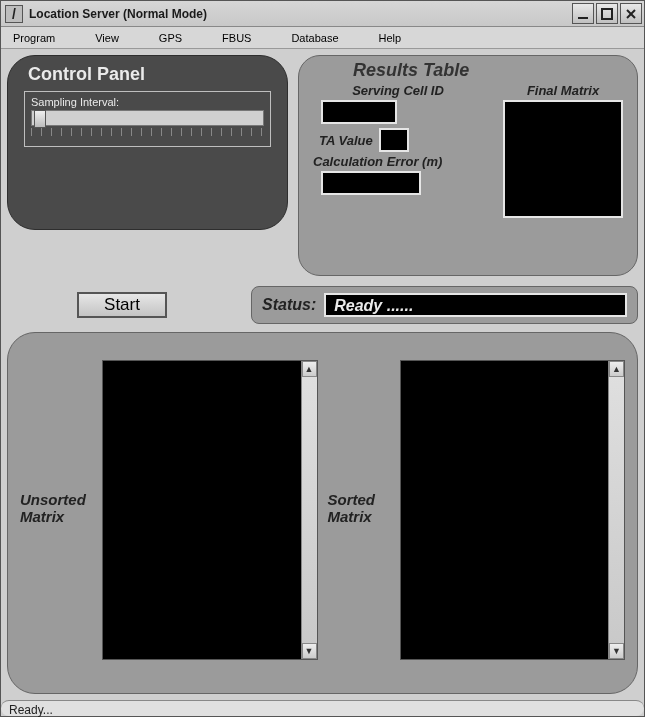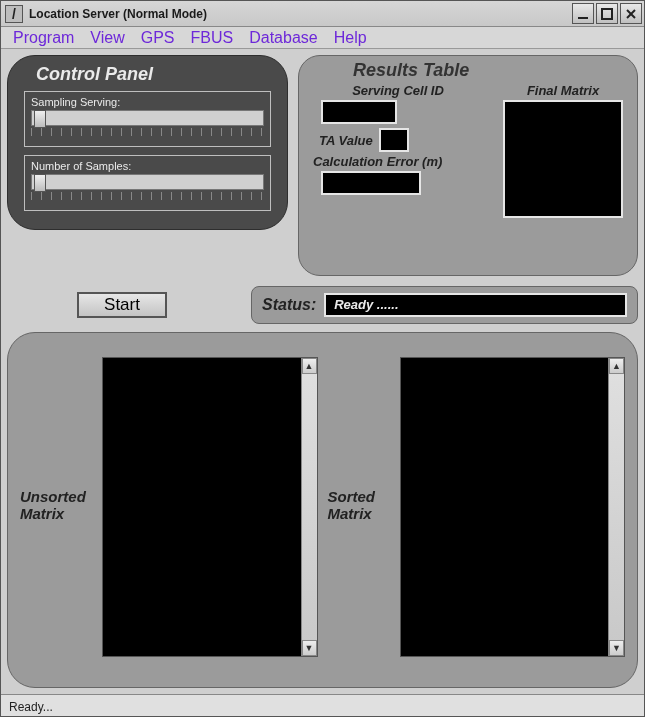--- a/index.html
+++ b/index.html
@@ -55,23 +55,24 @@
   }
   .wbtn svg { display:block; }
   
   .menubar {
     height: 22px;
     background: #d7d7d7;
     display: flex;
     align-items: center;
     padding: 0 4px;
     font-family: Tahoma, sans-serif;
-    font-size: 16px;
-    color: #6d28d9;
+    font-size: 11px;
+    color: #000000;
     border-bottom: 1px solid #999;
+    gap: 24px;
   }
   .menuitem { padding: 2px 8px; cursor: default; }
   
   .client {
     flex: 1;
     padding: 6px;
     display: flex;
     flex-direction: column;
   }
   .panel-round {
@@ -87,25 +88,24 @@
   .control-panel {
     background: #4a4a4a;
     border-radius: 28px;
     border: 1px solid #2e2e2e;
     width: 290px;
     height: 175px;
     padding: 8px 16px 16px 16px;
     color: #e8e8e8;
   }
   .cp-title {
-    font-style: italic;
     font-weight: bold;
     color: #eaeaea;
     font-size: 18px;
-    margin-left: 12px;
+    margin-left: 4px;
     margin-bottom: 6px;
   }
   .slider-group {
     border: 1px solid #bfbfbf;
     padding: 4px 6px 10px 6px;
     margin-bottom: 8px;
   }
   .slider-label {
     font-family: Tahoma, sans-serif;
     font-size: 11px;
@@ -188,21 +188,21 @@
   .status-label {
     font-style: italic; font-weight: bold;
     color: #222; font-size: 16px;
   }
   .status-box {
     flex: 1; height: 24px;
     background: #000;
     border: 2px solid #e6e6e6;
     color: #eaeaea;
     font-style: italic; font-weight: bold;
-    font-size: 13px;
+    font-size: 16px;
     padding: 2px 8px;
   }
   .bottom-panel {
     margin-top: 8px;
     flex: 1;
     border-radius: 28px;
     padding: 6px 12px 12px 12px;
     display:flex; gap: 10px;
   }
   .matrix-col { flex:1; display:flex; flex-direction:row; align-items:center; }
@@ -227,28 +227,28 @@
     height: 16px;
     background: linear-gradient(#eee,#ccc);
     border: 1px solid #888;
     display:flex; align-items:center; justify-content:center;
     font-size:9px; color:#333;
   }
   .scroll-btn.top{}
   .scroll-btn.bottom{ position:absolute; bottom:0; left:0; right:0;}
   
   .statusbar {
-    height: 22px;
+    height: 16px;
     background: #e0e0e0;
     border-top: 1px solid #888;
     font-family: Tahoma, sans-serif;
     font-size: 12px;
     color: #222;
     padding: 2px 8px;
-    display:flex; align-items:flex-end;
+    display:flex; align-items:flex-start;border-radius:8px;
   }
 </style>
 </head>
 <body>
 
 <div class="window">
 
   <div class="titlebar">
     <div class="appicon">
         <span class="slash">/</span>
@@ -281,28 +281,21 @@
     <div class="menuitem">Help</div>
   </div>
 
   <div class="client">
 
     <div class="top-row">
 
       <div class="control-panel">
         <div class="cp-title">Control Panel</div>
         <div class="slider-group">
-          <div class="slider-label">Sampling Serving:</div>
-          <div class="slider-track">
-            <div class="slider-thumb"></div>
-          </div>
-          <div class="slider-ticks"></div>
-        </div>
-        <div class="slider-group">
-          <div class="slider-label">Number of Samples:</div>
+          <div class="slider-label">Sampling Interval:</div>
           <div class="slider-track">
             <div class="slider-thumb"></div>
           </div>
           <div class="slider-ticks"></div>
         </div>
       </div>
 
       <div class="panel-round results-panel">
         <div class="rp-title">Results Table</div>
         <div class="rp-body">

